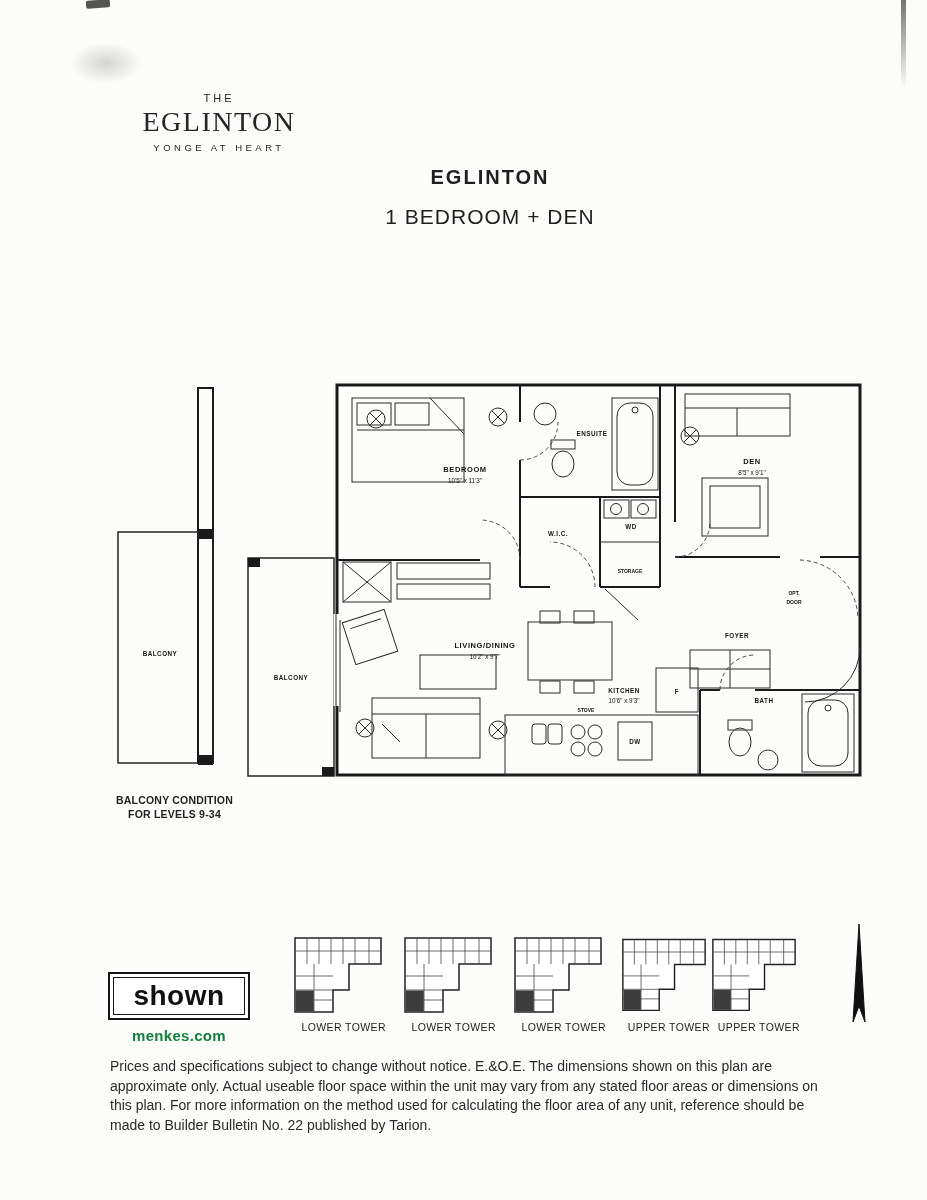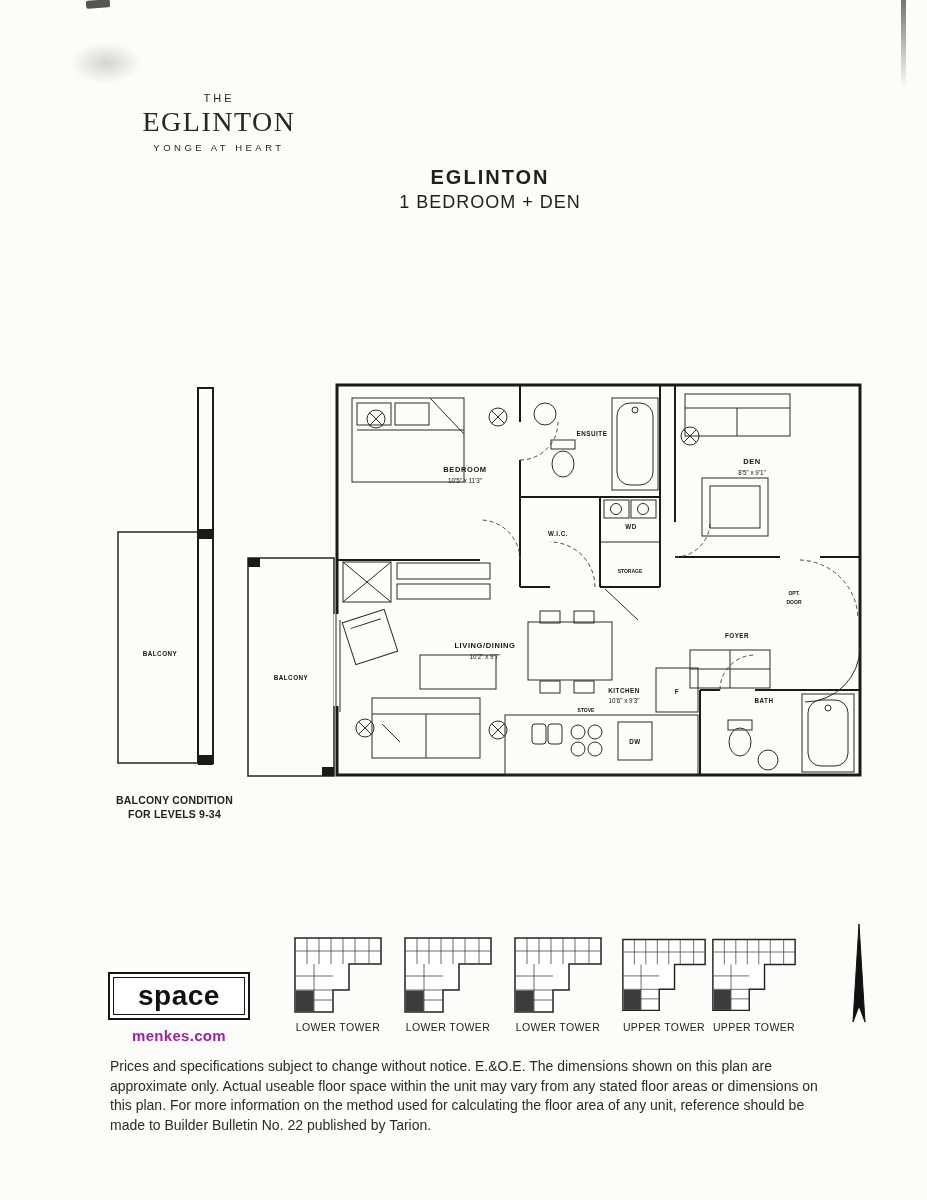--- a/index.html
+++ b/index.html
@@ -14,21 +14,21 @@
               background:linear-gradient(#3a3a3a,rgba(0,0,0,0));opacity:.7;}
   
   .brand{position:absolute;left:126px;top:92px;width:186px;text-align:center;color:#262626;}
   .brand .the{font-size:11px;letter-spacing:3px;font-weight:500;}
   .brand .name{font-family:"Liberation Serif",serif;font-size:28px;letter-spacing:1.5px;
                font-weight:500;margin-top:2px;}
   .brand .tag{font-size:9.5px;letter-spacing:3.5px;margin-top:4px;font-weight:500;}
   
   .plan-head{position:absolute;left:320px;top:166px;width:340px;text-align:center;color:#1f1f1f;}
   .plan-head .nm{font-size:20px;font-weight:bold;letter-spacing:2px;}
-  .plan-head .tp{font-size:18px;letter-spacing:1px;margin-top:3px;font-weight:500;}
+  .plan-head .tp{font-size:21px;letter-spacing:1px;margin-top:16px;font-weight:500;}
   .plan-head .ar{font-size:16.5px;margin-top:3px;font-weight:500;}
   
   .fp{position:absolute;left:100px;top:372px;}
   .fp .wall{stroke:#1a1a1a;stroke-width:3;fill:none;}
   .fp .wall2{stroke:#1a1a1a;stroke-width:2;fill:none;}
   .fp .thin{stroke:#2b2b2b;stroke-width:1;fill:none;}
   .fp .thin15{stroke:#242424;stroke-width:1.5;fill:none;}
   .fp .dash{stroke:#4a4a4a;stroke-width:1;stroke-dasharray:4 3;fill:none;}
   .fp .blk{fill:#1a1a1a;}
   .fp text{font-family:"Liberation Sans",sans-serif;fill:#141414;text-anchor:middle;}
@@ -39,25 +39,25 @@
   
   .balc-note{position:absolute;left:92px;top:794px;width:165px;text-align:center;
              font-size:10.5px;font-weight:600;letter-spacing:.2px;line-height:1.3;color:#222;}
   
   .menkes-box{position:absolute;left:108px;top:972px;width:142px;height:48px;
               border:2px solid #161616;box-sizing:border-box;background:#fff;}
   .menkes-box .inner{position:absolute;left:3px;top:3px;right:3px;bottom:3px;
               border:1.5px solid #161616;display:flex;align-items:center;justify-content:center;
               font-size:28px;font-weight:800;letter-spacing:.5px;color:#111;}
   .menkes-url{position:absolute;left:108px;top:1027px;width:142px;text-align:center;
-              font-size:15px;font-weight:700;letter-spacing:.3px;color:#a21caf;}
+              font-size:15px;font-weight:700;letter-spacing:.3px;color:#15803d;}
   
   .kp{position:absolute;top:932px;width:96px;text-align:center;}
   .kp svg{display:block;margin:0 auto;}
-  .kp .lbl{margin-top:5px;font-size:10.5px;letter-spacing:.4px;color:#1d1d1d;font-weight:500;}
+  .kp .lbl{margin-top:5px;font-size:10.5px;letter-spacing:.4px;color:#1d1d1d;font-weight:500;text-align:right;}
   .north{position:absolute;left:846px;top:922px;}
   
   .disclaimer{position:absolute;left:110px;top:1057px;width:725px;font-size:14px;
               line-height:1.4;color:#2b2b2b;}
   
   .watermark{position:absolute;left:0;top:1120px;width:100%;text-align:center;
              font-size:23px;color:#8f8f8f;letter-spacing:.5px;}
 </style>
 </head>
 <body>
@@ -249,21 +249,21 @@
     <text x="535" y="372" class="rm2">DW</text>
     <text x="486" y="340" class="xs">STOVE</text>
   </svg>
 
   <div class="balc-note">
     <div>BALCONY CONDITION</div>
     <div>FOR LEVELS 9-34</div>
   </div>
 
   <div class="menkes-box">
-    <div class="inner">space</div>
+    <div class="inner">shown</div>
   </div>
   <div class="menkes-url">menkes.com</div>
 
   <svg width="0" height="0" style="position:absolute" aria-hidden="true">
     <symbol id="kp" viewBox="0 0 92 84">
       <path d="M3,6 H89 V32 H57 V58 H41 V80 H3 Z" fill="#ffffff" stroke="#222" stroke-width="1.5"></path>
       <path d="M15,6 V32 M27,6 V32 M39,6 V32 M51,6 V32 M63,6 V32 M77,6 V32" stroke="#444" stroke-width=".8" fill="none"></path>
       <path d="M3,19 H89" stroke="#444" stroke-width=".8" fill="none"></path>
       <path d="M3,44 H41 M3,58 H41 M3,68 H41 M22,32 V80" stroke="#444" stroke-width=".8" fill="none"></path>
       <rect x="3.8" y="58.5" width="18" height="21" fill="#3c3c3c"></rect>

